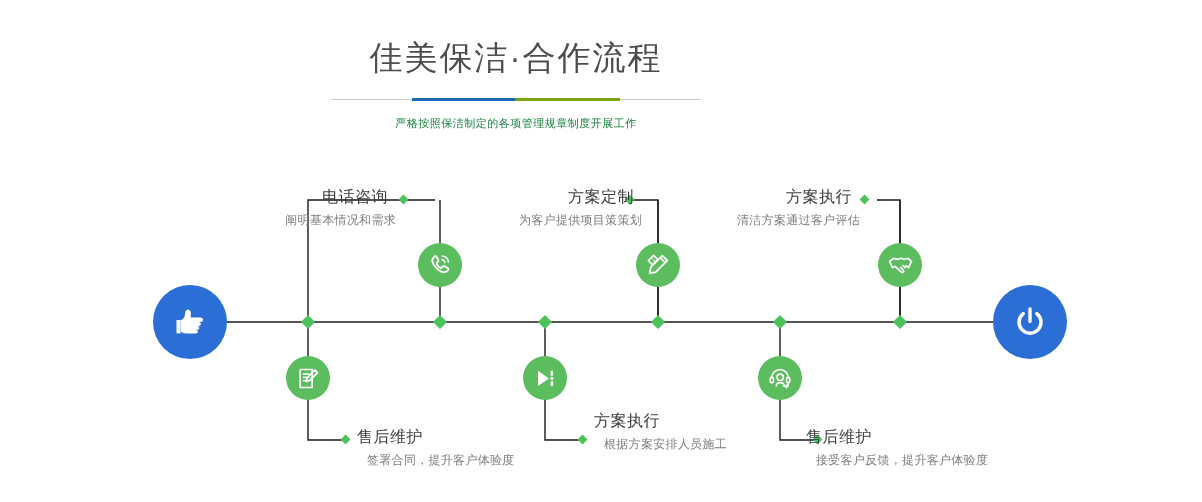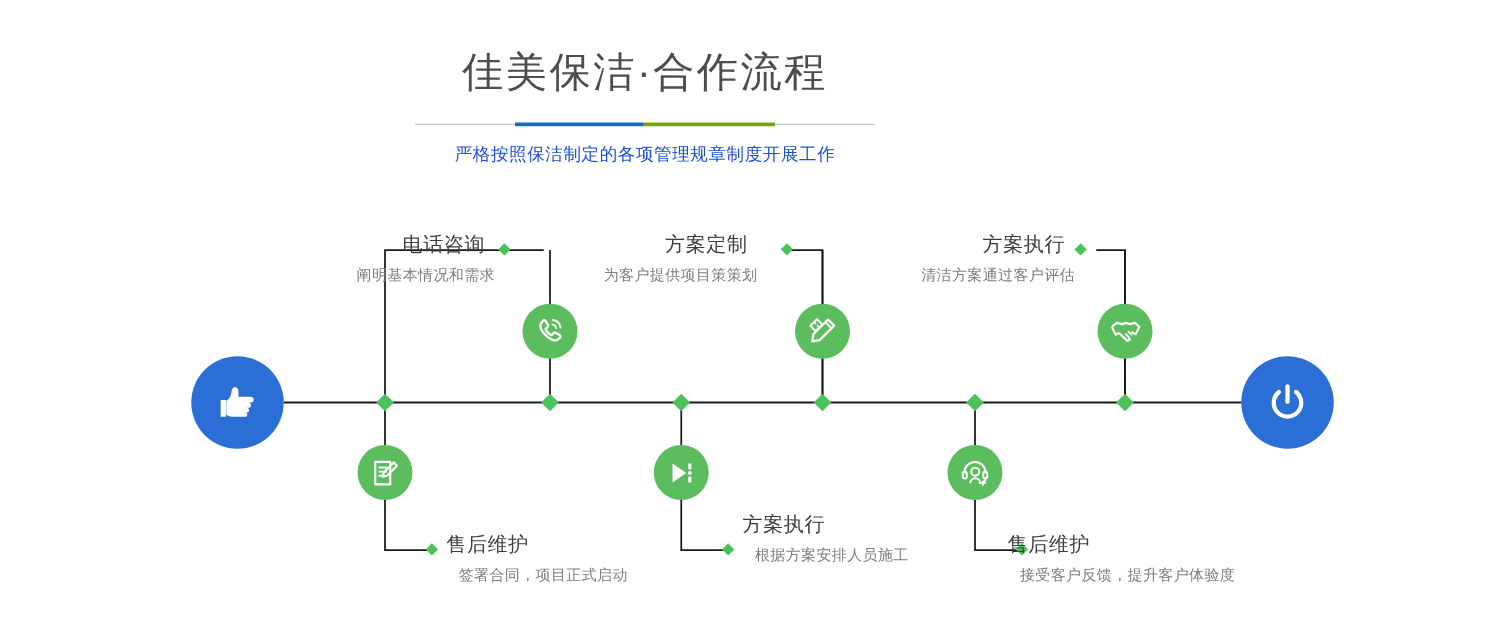--- a/index.html
+++ b/index.html
@@ -21,21 +21,21 @@
   .divider .rule {
     position:absolute; left:0; top:1px; width:368px; height:1px; background:#c9c9c9;
   }
   .divider .seg-blue {
     position:absolute; left:80px; top:0; width:103px; height:3px; background:#1a6cb0;
   }
   .divider .seg-green {
     position:absolute; left:183px; top:0; width:105px; height:3px; background:#7ba510;
   }
   .page-subtitle {
-    margin-top:12px; font-size:14px; line-height:20px; color:#1d4ed8; letter-spacing:.5px;
+    margin-top:12px; font-size:11px; line-height:20px; color:#15803d; letter-spacing:.5px;
   }
 
   
   .timeline { position:absolute; left:0; top:0; width:1202px; height:374px; }
   .tl-svg { position:absolute; left:0; top:0; }
 
   
   .endcap {
     position:absolute; width:74px; height:74px; border-radius:50%;
     background:#2b6fd6; display:flex; align-items:center; justify-content:center;
@@ -164,21 +164,21 @@
     <span>
       <svg width="26" height="26" viewBox="0 0 26 26">
         <path fill="none" stroke="#ffffff" stroke-width="1.8" stroke-linejoin="round" d="M17.4 3.6l4.9 4.9-11.6 11.6-5.9 1.0 1.0-5.9z"></path>
         <line x1="15.3" y1="5.7" x2="20.2" y2="10.6" stroke="#ffffff" stroke-width="1.6"></line>
         <path fill="none" stroke="#ffffff" stroke-width="1.6" stroke-linejoin="round" d="M8.6 3.3l4.3 4.3-5.3 5.3-4.3-4.3z"></path>
         <line x1="6.3" y1="5.6" x2="7.8" y2="7.1" stroke="#ffffff" stroke-width="1.3"></line>
         <line x1="8.6" y1="8.0" x2="10.1" y2="9.5" stroke="#ffffff" stroke-width="1.3"></line>
       </svg>
     </span>
   </div>
-  <div class="step-text above" style="right:592px; top:186px;">
+  <div class="step-text above" style="right:556px; top:186px;">
     <div class="step-title">方案定制</div>
     <div class="step-desc">为客户提供项目策策划</div>
   </div>
 
   <div class="node" style="left:878px; top:243px;">
     <span>
       <svg width="27" height="27" viewBox="0 0 27 27">
         <path fill="none" stroke="#ffffff" stroke-width="1.7" stroke-linejoin="round" d="M2.5 9.5l4.0-3.2 4.3 1.0 3.0-1.0 3.2 1.0 4.0-1.0 3.5 3.2-3.0 6.0-3.2-2.0"></path>
         <path fill="none" stroke="#ffffff" stroke-width="1.7" stroke-linejoin="round" d="M2.5 9.5l3.0 6.2 2.6-1.3 3.3 3.0 1.8 1.7 1.8 1.6 1.8-1.0-0.8-1.3"></path>
         <path fill="none" stroke="#ffffff" stroke-width="1.5" stroke-linecap="round" d="M11.4 17.4l2.2 2.0M13.6 15.4l2.4 2.2M15.8 13.4l2.5 2.3"></path>
@@ -196,21 +196,21 @@
         <path fill="none" stroke="#ffffff" stroke-width="1.7" stroke-linejoin="round" d="M4.2 3.5h12.0v18.0H4.2z"></path>
         <line x1="6.8" y1="8.0" x2="13.5" y2="8.0" stroke="#ffffff" stroke-width="1.5"></line>
         <line x1="6.8" y1="11.3" x2="13.5" y2="11.3" stroke="#ffffff" stroke-width="1.5"></line>
         <line x1="6.8" y1="14.6" x2="11.0" y2="14.6" stroke="#ffffff" stroke-width="1.5"></line>
         <path fill="none" stroke="#ffffff" stroke-width="1.7" stroke-linejoin="round" d="M19.0 4.0l2.6 2.6-8.0 8.0-3.3 0.7 0.7-3.3z"></path>
       </svg>
     </span>
   </div>
   <div class="step-text below" style="left:345px; top:426px;">
     <div class="step-title">售后维护</div>
-    <div class="step-desc">签署合同，项目正式启动</div>
+    <div class="step-desc">签署合同，提升客户体验度</div>
   </div>
 
   <div class="node" style="left:523px; top:356px;">
     <span>
       <svg width="25" height="25" viewBox="0 0 25 25">
         <path fill="#ffffff" d="M5.0 4.8L16.0 12.4 5.0 20.0z"></path>
         <rect x="17.6" y="4.8" width="2.5" height="15.2" fill="#ffffff"></rect>
         <circle cx="18.85" cy="12.4" r="3.0" fill="#5cbd5f"></circle>
         <circle cx="18.85" cy="12.4" r="1.6" fill="#ffffff"></circle>
       </svg>

